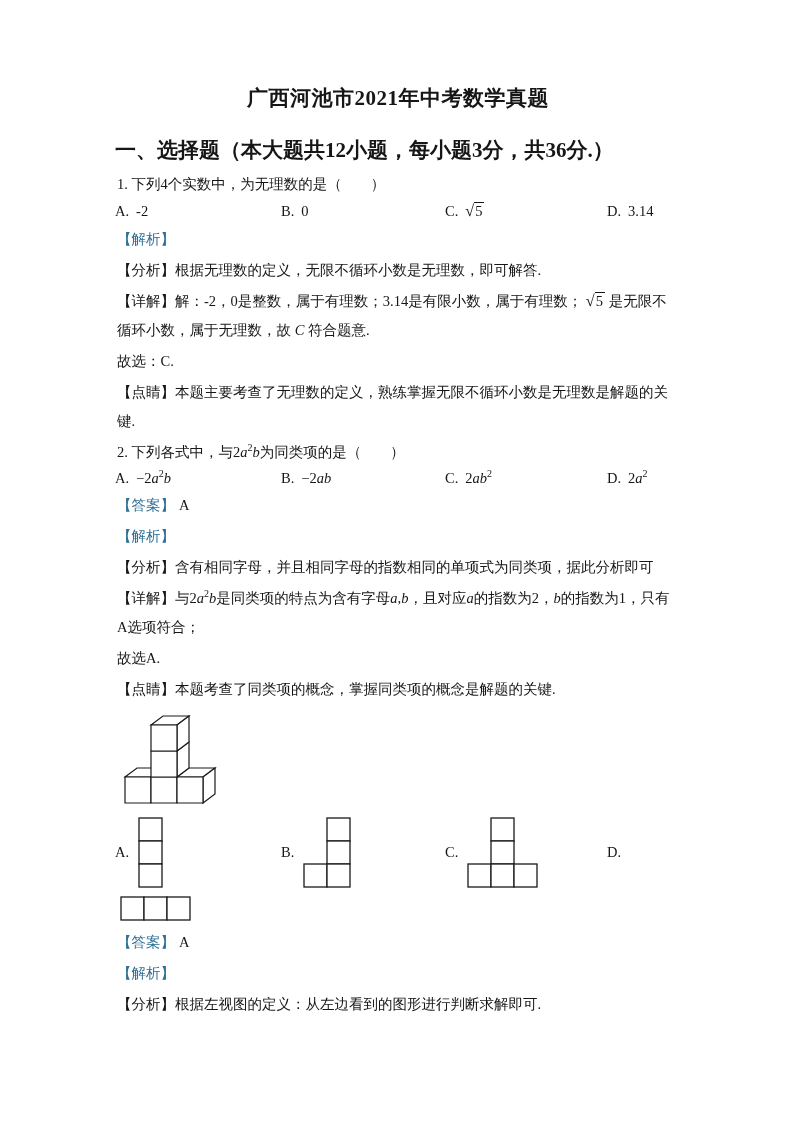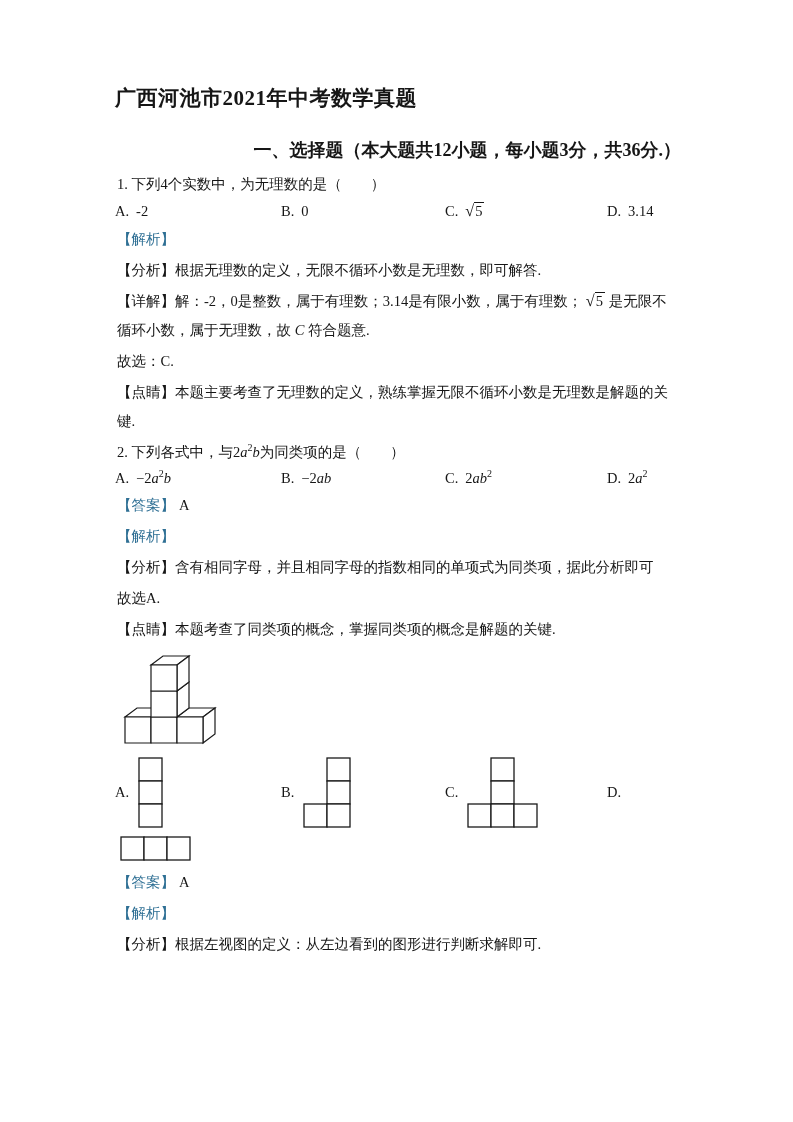--- a/index.html
+++ b/index.html
@@ -3,24 +3,24 @@
 <meta charset="utf-8">
 <style>
   html,body{margin:0;padding:0;}
   body{
     width:793px;height:1122px;background:#ffffff;color:#161616;
     font-family:"Liberation Serif","DejaVu Serif",serif;
     font-size:14.5px;position:relative;overflow:hidden;
   }
   .page{padding:84px 112px 0 115px;width:566px;}
   .title{
-    font-size:21px;font-weight:bold;line-height:28px;
+    text-align:center;font-size:21px;font-weight:bold;line-height:28px;
     margin:0 0 23px 0;letter-spacing:.5px;
   }
-  .sec{font-size:18px;font-weight:bold;line-height:30px;margin:0 0 5px 0;text-align:right;}
+  .sec{font-size:21px;font-weight:bold;line-height:30px;margin:0 0 5px 0;}
   .ln{margin:2px;line-height:29px;}
   .blue{color:#2e6f94;}
   .ans-val{padding-left:4px;}
   .opt-row{display:grid;grid-template-columns:166px 164px 162px 1fr;margin:3px 0 4px 0;align-items:center;}
   .opt{white-space:nowrap;}
   .opt .olabel{padding-right:7px;}
   .m{font-style:italic;font-family:"Liberation Serif","DejaVu Serif",serif;}
   sup{font-size:10px;line-height:0;}
   .sqrt{white-space:nowrap;}
   .sqrt .sgn{font-size:1.12em;}
@@ -62,20 +62,21 @@
   <div class="opt-row">
     <span class="opt"><span class="olabel">A.</span><span><span>−2</span><span class="m">a</span><sup>2</sup><span class="m">b</span></span></span>
     <span class="opt"><span class="olabel">B.</span><span><span>−2</span><span class="m">ab</span></span></span>
     <span class="opt"><span class="olabel">C.</span><span><span>2</span><span class="m">ab</span><sup>2</sup></span></span>
     <span class="opt"><span class="olabel">D.</span><span><span>2</span><span class="m">a</span><sup>2</sup></span></span>
   </div>
 
   <p class="ln"><span class="blue">【答案】</span><span class="ans-val">A</span></p>
   <p class="ln"><span class="blue">【解析】</span></p>
   <p class="ln"><span>【分析】</span><span>含有相同字母，并且相同字母的指数相同的单项式为同类项，据此分析即可</span></p>
+  <p class="ln"><span>【详解】</span><span><span>与</span><span>2</span><span class="m">a</span><sup>2</sup><span class="m">b</span><span>是同类项的特点为含有字母</span><span class="m">a,b</span><span>，且对应</span><span class="m">a</span><span>的指数为2，</span><span class="m">b</span><span>的指数为1，只有A选项符合；</span></span></p>
   <p class="ln">故选A.</p>
   <p class="ln"><span>【点睛】</span><span>本题考查了同类项的概念，掌握同类项的概念是解题的关键.</span></p>
 
 
   <div class="fig-solid"><svg width="96" height="93">
         <polygon points="2,64 14,55 40,55 28,64"></polygon>
         <polygon points="2,64 28,64 28,90 2,90"></polygon>
         <polygon points="28,64 54,64 54,90 28,90"></polygon>
         <polygon points="54,64 66,55 92,55 80,64"></polygon>
         <polygon points="80,64 92,55 92,81 80,90"></polygon>

